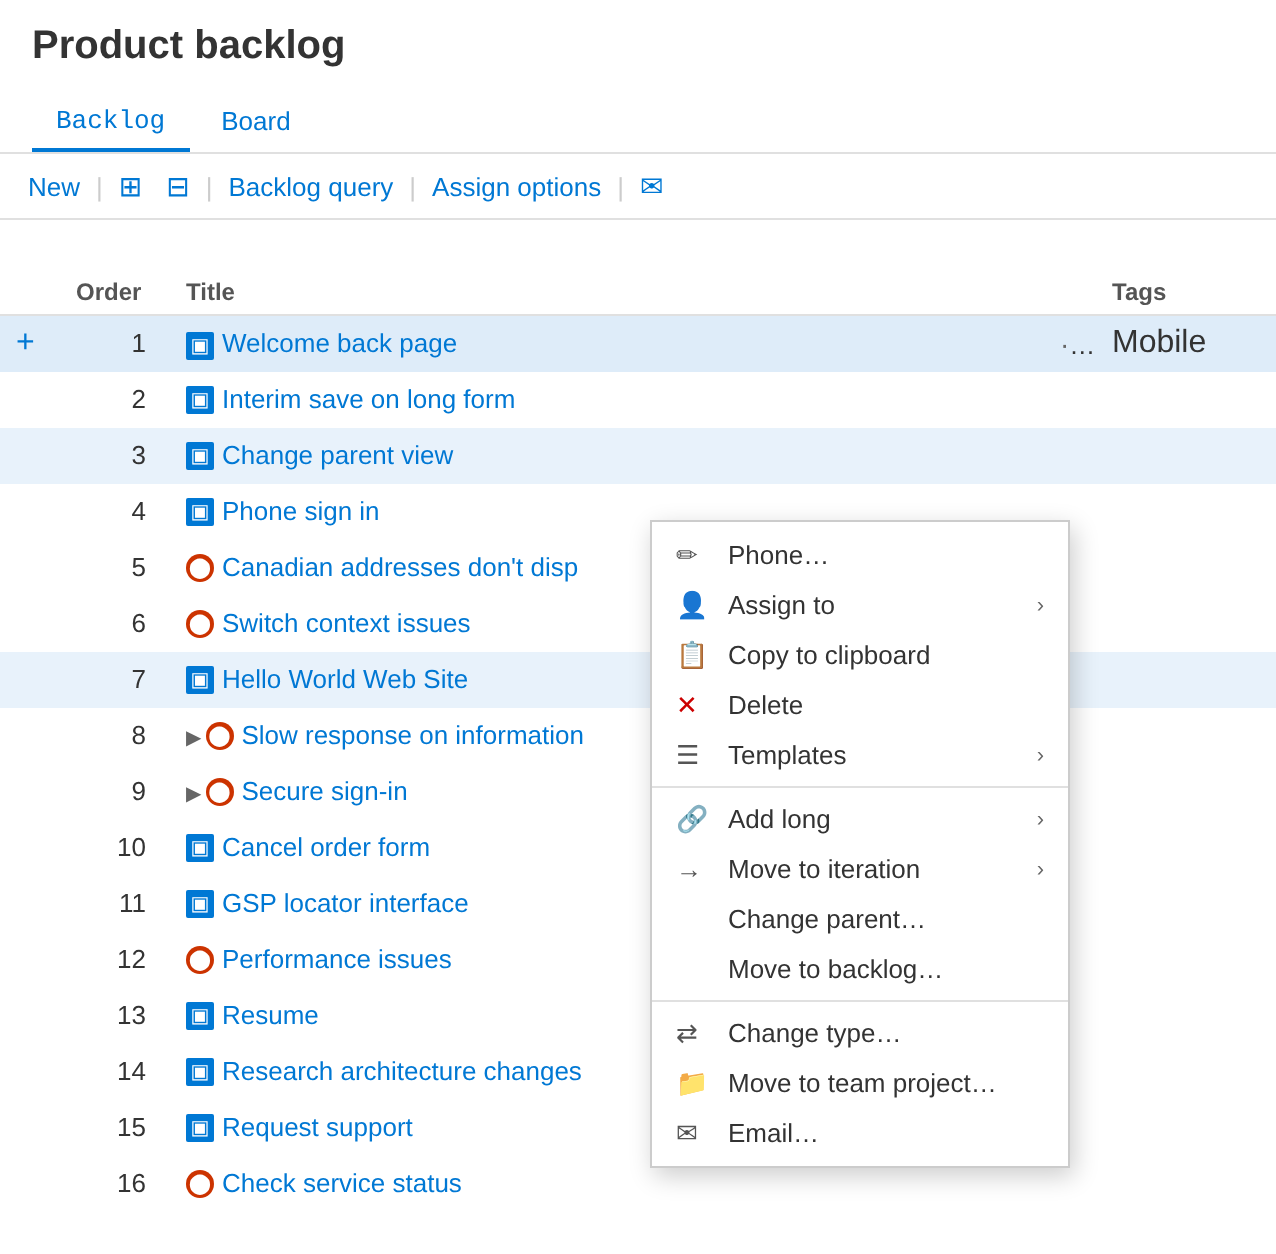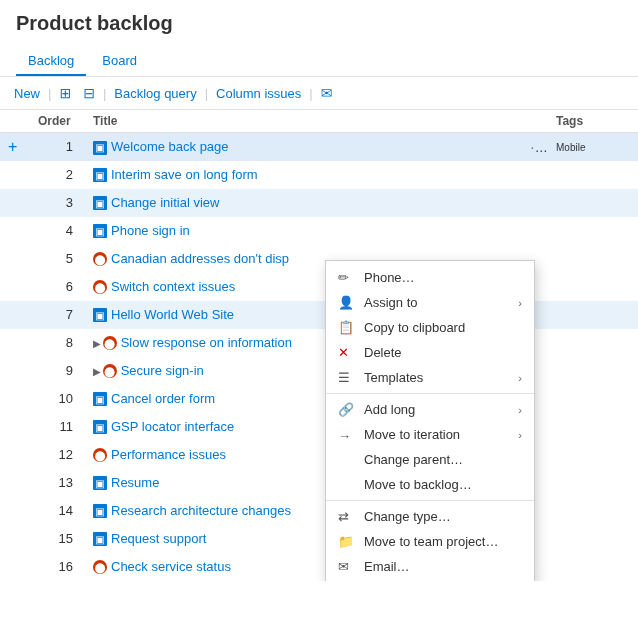--- a/index.html
+++ b/index.html
@@ -3,29 +3,29 @@
   <meta charset="utf-8">
   <style>
     * { box-sizing: border-box; margin: 0; padding: 0; }
     body { font-family: 'Segoe UI', Arial, sans-serif; font-size: 13px; color: #333; background: #fff; width: 638px; min-height: 627px; overflow: hidden; }
     
     .page-header { padding: 12px 16px 4px 16px; }
     .page-title { font-size: 20px; font-weight: 600; color: #333; margin-bottom: 8px; }
     
     .tab-bar { display: flex; border-bottom: 1px solid #e0e0e0; padding: 0 16px; }
     .tab { padding: 6px 12px; cursor: pointer; font-size: 13px; color: #0078d4; border-bottom: 2px solid transparent; margin-right: 4px; }
-    .tab.active { color: #0078d4; border-bottom: 2px solid #0078d4; }
+    .tab.active { color: #0078d4; border-bottom: 2px solid #0078d4; font-family: Liberation Mono, monospace; }
     
     .toolbar { display: flex; align-items: center; padding: 6px 8px; border-bottom: 1px solid #e0e0e0; gap: 0; }
     .toolbar-item { display: flex; align-items: center; gap: 4px; color: #0078d4; cursor: pointer; padding: 2px 6px; font-size: 13px; white-space: nowrap; }
     .toolbar-sep { color: #ccc; padding: 0 2px; user-select: none; }
     .toolbar-icon { font-size: 14px; }
     
     .table-container { position: relative; overflow: hidden; }
-    table { width: 100%; border-collapse: collapse; table-layout: fixed; }
+    table { width: 100%; border-collapse: collapse; table-layout: fixed; margin-top: 25px; }
     thead th { font-size: 12px; color: #555; font-weight: 600; text-align: left; padding: 4px 8px; border-bottom: 1px solid #e0e0e0; background: #fff; }
     tbody tr { height: 28px; }
     tbody tr.selected { background: #deecf9; }
     tbody tr.highlighted { background: #e8f2fb; }
     td { padding: 2px 8px; font-size: 13px; overflow: hidden; text-overflow: ellipsis; white-space: nowrap; vertical-align: middle; }
     td.order-col { width: 50px; color: #333; text-align: right; padding-right: 12px; }
     td.title-col { color: #0078d4; cursor: pointer; }
     td.title-col a { color: #0078d4; text-decoration: none; }
     td.tags-col { color: #333; width: 80px; }
     td.action-col { width: 30px; }
@@ -47,21 +47,21 @@
     
     
     .context-menu { position: absolute; top: 150px; left: 325px; background: #fff; border: 1px solid #ccc; box-shadow: 2px 4px 12px rgba(0,0,0,0.2); width: 210px; z-index: 100; padding: 4px 0; }
     .context-menu-item { display: flex; align-items: center; padding: 5px 12px; cursor: pointer; font-size: 13px; color: #333; white-space: nowrap; }
     .context-menu-item .cm-icon { width: 18px; margin-right: 8px; font-size: 13px; color: #555; flex-shrink: 0; }
     .context-menu-item .cm-label { flex: 1; }
     .context-menu-item .cm-arrow { color: #666; font-size: 11px; }
     .context-menu-sep { height: 1px; background: #e0e0e0; margin: 3px 0; }
     .context-menu-item .cm-icon.delete-icon { color: #cc0000; }
     
-    .tags-mobile { color: #333; font-size: 10px; }
+    .tags-mobile { color: #333; font-size: 16px; }
   </style>
 </head>
 <body>
 
 <div>
 
   <div class="page-header">
     <div class="page-title">Product backlog</div>
   </div>
 
@@ -80,21 +80,21 @@
     </div>
     <div class="toolbar-item">
       <span class="toolbar-icon">⊟</span>
     </div>
     <span class="toolbar-sep">|</span>
     <div class="toolbar-item">
       <span>Backlog query</span>
     </div>
     <span class="toolbar-sep">|</span>
     <div class="toolbar-item">
-      <span>Column issues</span>
+      <span>Assign options</span>
     </div>
     <span class="toolbar-sep">|</span>
     <div class="toolbar-item">
       <span class="toolbar-icon">✉</span>
     </div>
   </div>
 
   <div class="table-container">
     <table>
       <thead>
@@ -117,21 +117,21 @@
           <tr>
             <td class="add-col"></td>
             <td class="order-col">2</td>
             <td class="title-col"><span class="item-icon icon-story" style="font-size:10px;">▣</span><a>Interim save on long form</a></td>
             <td class="action-col"></td>
             <td class="tags-col"></td>
           </tr>
           <tr class="highlighted">
             <td class="add-col"></td>
             <td class="order-col">3</td>
-            <td class="title-col"><span class="item-icon icon-story" style="font-size:10px;">▣</span><a>Change initial view</a></td>
+            <td class="title-col"><span class="item-icon icon-story" style="font-size:10px;">▣</span><a>Change parent view</a></td>
             <td class="action-col"></td>
             <td class="tags-col"></td>
           </tr>
           <tr>
             <td class="add-col"></td>
             <td class="order-col">4</td>
             <td class="title-col"><span class="item-icon icon-story" style="font-size:10px;">▣</span><a>Phone sign in</a></td>
             <td class="action-col"></td>
             <td class="tags-col"></td>
           </tr>

